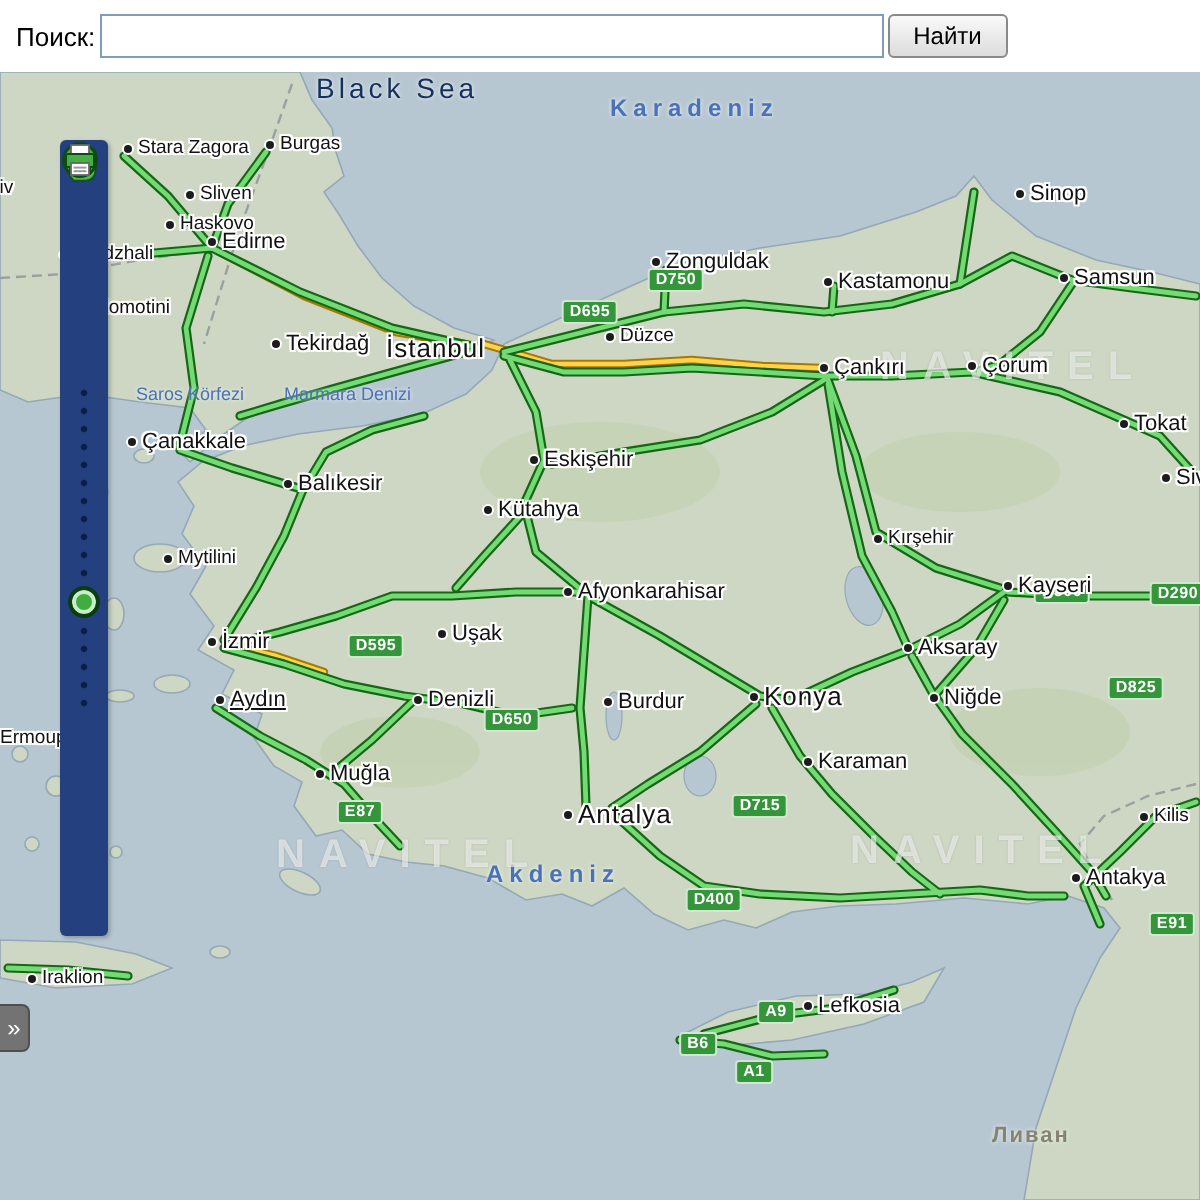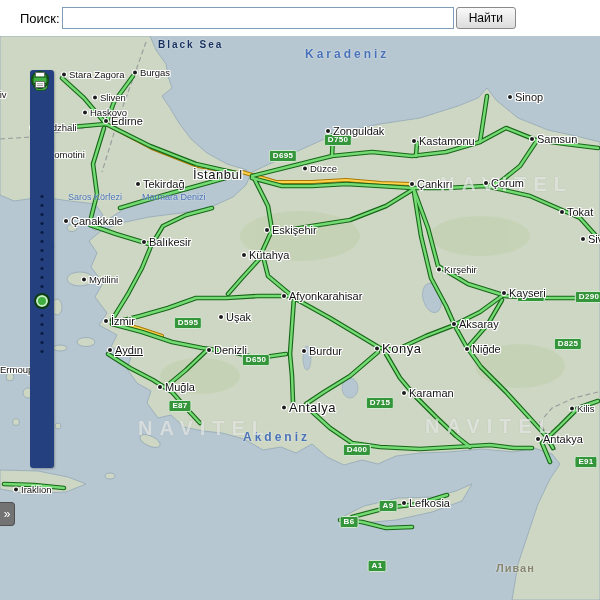--- a/index.html
+++ b/index.html
@@ -1,35 +1,35 @@
 <!DOCTYPE html>
 <html><head>
 <meta charset="utf-8">
 <style>
   html,body{margin:0;padding:0}
   body{width:600px;height:600px;overflow:hidden;background:#fff;font-family:"Liberation Sans",sans-serif;position:relative}
   
-  .topbar{position:absolute;top:0;left:0;width:600px;height:36px;background:#fff;display:flex;align-items:center;gap:2px;padding-left:20px;box-sizing:border-box;z-index:10}
+  .topbar{position:absolute;top:0;left:0;width:600px;height:36px;background:#fff;display:flex;align-items:center;gap:2px;padding-left:8px;box-sizing:border-box;z-index:10}
   .topbar label{font-size:13px;color:#000}
   .search-input{width:384px;height:18px;border:1px solid #7f9db9;font-size:12px;padding:1px 3px;font-family:"Liberation Sans",sans-serif}
   .find-btn{font-size:12px;padding:3px 12px;background:linear-gradient(#f9f9f9,#dcdcdc);border:1px solid #8a8a8a;border-radius:3px;color:#000;cursor:pointer;font-family:"Liberation Sans",sans-serif}
   
   .map{position:absolute;top:36px;left:0;width:600px;height:564px;overflow:hidden;background:#b7c7d1}
   .map svg{position:absolute;top:0;left:0}
   #labels{position:absolute;top:0;left:0;width:600px;height:564px;z-index:3;pointer-events:none}
   #labels div{position:absolute;white-space:nowrap}
   .city{display:flex;align-items:center;gap:3px;color:#121212;transform:translateY(-50%);
         text-shadow:1px 0 #fff,-1px 0 #fff,0 1px #fff,0 -1px #fff,1px 1px #fff,-1px -1px #fff,1px -1px #fff,-1px 1px #fff}
   .city.s1{font-size:9.5px}
   .city.s2{font-size:11px}
   .city.s3{font-size:13px;letter-spacing:.5px}
   .city.b{font-weight:normal}
   .dot{width:4px;height:4px;background:#1c1c1c;border-radius:50%;box-shadow:0 0 0 1px #fff;flex:none}
   .sea{color:#4a72b8;transform:translateY(-50%);text-shadow:0 0 2px rgba(255,255,255,.8)}
-  .sea.dark{color:#16305e;font-weight:bold;font-size:10px;letter-spacing:2px}
+  .sea.dark{color:#16305e;font-weight:normal;font-size:14px;letter-spacing:2px}
   .sea.big{font-weight:bold;font-size:12px;letter-spacing:3px}
   .sea.small{font-size:9px}
   .sea.country{color:#85856f;font-weight:bold;font-size:11px;letter-spacing:1px}
   .shield{transform:translate(-50%,-50%);background:#35953a;color:#fff;font-size:8px;font-weight:bold;
           padding:1px 3px;border:1px solid #cfe8cf;border-radius:2px;line-height:1;letter-spacing:.3px}
   .wm{color:rgba(255,255,255,.58);font-size:20px;font-weight:bold;letter-spacing:7px;transform:translateY(-50%);text-shadow:0 0 1px rgba(110,120,110,.35)}
   
   .toolbar{position:absolute;left:30px;top:34px;width:24px;height:398px;background:#24407e;border-radius:3px;
            display:flex;flex-direction:column;align-items:center;box-sizing:border-box;z-index:5;box-shadow:1px 1px 2px rgba(0,0,0,.25)}
   .tool{width:24px;display:flex;align-items:center;justify-content:center;cursor:pointer;flex:none}
@@ -223,34 +223,34 @@
   <div id="labels">
       <div class="sea dark" style="left: 158px; top: 8px;">Black Sea</div>
       <div class="sea big" style="left: 305px; top: 18px;">Karadeniz</div>
       <div class="sea small" style="left: 68px; top: 161px;">Saros Körfezi</div>
       <div class="sea small" style="left: 142px; top: 161px;">Marmara Denizi</div>
       <div class="sea big" style="left: 243px; top: 401px;">Akdeniz</div>
       <div class="sea country" style="left: 496px; top: 532px;">Ливан</div>
       <div class="wm" style="left: 138px; top: 392px;">NAVITEL</div>
       <div class="wm" style="left: 425px; top: 390px;">NAVITEL</div>
       <div class="wm" style="left: 440px; top: 148px;">NAVITEL</div>
-      <div class="shield" style="left: 283px; top: 120px; text-align: right;">D695</div>
+      <div class="shield" style="left: 295px; top: 120px; text-align: right;">D695</div>
       <div class="shield" style="left: 338px; top: 104px; text-align: center;">D750</div>
       <div class="shield" style="left: 188px; top: 287px;">D595</div>
       <div class="shield" style="left: 256px; top: 324px;">D650</div>
       <div class="shield" style="left: 180px; top: 370px;">E87</div>
       <div class="shield" style="left: 380px; top: 367px;">D715</div>
       <div class="shield" style="left: 357px; top: 414px;">D400</div>
       <div class="shield" style="left: 568px; top: 308px;">D825</div>
       <div class="shield" style="left: 531px; top: 260px;">D300</div>
       <div class="shield" style="left: 589px; top: 261px;">D290</div>
       <div class="shield" style="left: 586px; top: 426px;">E91</div>
       <div class="shield" style="left: 388px; top: 470px;">A9</div>
       <div class="shield" style="left: 349px; top: 486px;">B6</div>
-      <div class="shield" style="left: 377px; top: 500px; margin-top: 30px;">A1</div>
+      <div class="shield" style="left: 377px; top: 500px;">A1</div>
       <div class="city s1" style="left: 93px; top: 21px; margin-top: 40px;">
         <span class="dot"></span>
         <span>Sliven</span>
       </div>
       <div class="city s1" style="left: 62px; top: 38px;">
         <span class="dot"></span>
         <span>Stara Zagora</span>
       </div>
       <div class="city s1" style="left: 133px; top: 36px;">
         <span class="dot"></span>
@@ -268,21 +268,21 @@
         <span>Kardzhali</span>
       </div>
       <div class="city s2" style="left: 104px; top: 85px;">
         <span class="dot"></span>
         <span>Edirne</span>
       </div>
       <div class="city s1" style="left: 41px; top: 118px;">
         <span class="dot"></span>
         <span>Komotini</span>
       </div>
-      <div class="city s2" style="left: 136px; top: 148px;">
+      <div class="city s2" style="left: 136px; top: 136px;">
         <span class="dot"></span>
         <span>Tekirdağ</span>
       </div>
       <div class="city s3 b" style="left: 193px; top: 138px;">
         <span>İstanbul</span>
       </div>
       <div class="city s1" style="left: 303px; top: 132px;">
         <span class="dot"></span>
         <span>Düzce</span>
       </div>
@@ -375,21 +375,21 @@
         <span>Konya</span>
       </div>
       <div class="city s2" style="left: 452px; top: 288px;">
         <span class="dot"></span>
         <span>Aksaray</span>
       </div>
       <div class="city s2" style="left: 465px; top: 313px;">
         <span class="dot"></span>
         <span>Niğde</span>
       </div>
-      <div class="city s2" style="left: 402px; top: 345px; margin-top: 12px;">
+      <div class="city s2" style="left: 402px; top: 345px;">
         <span class="dot"></span>
         <span>Karaman</span>
       </div>
       <div class="city s2" style="left: 158px; top: 351px;">
         <span class="dot"></span>
         <span>Muğla</span>
       </div>
       <div class="city s3 b" style="left: 282px; top: 371px;">
         <span class="dot"></span>
         <span>Antalya</span>

